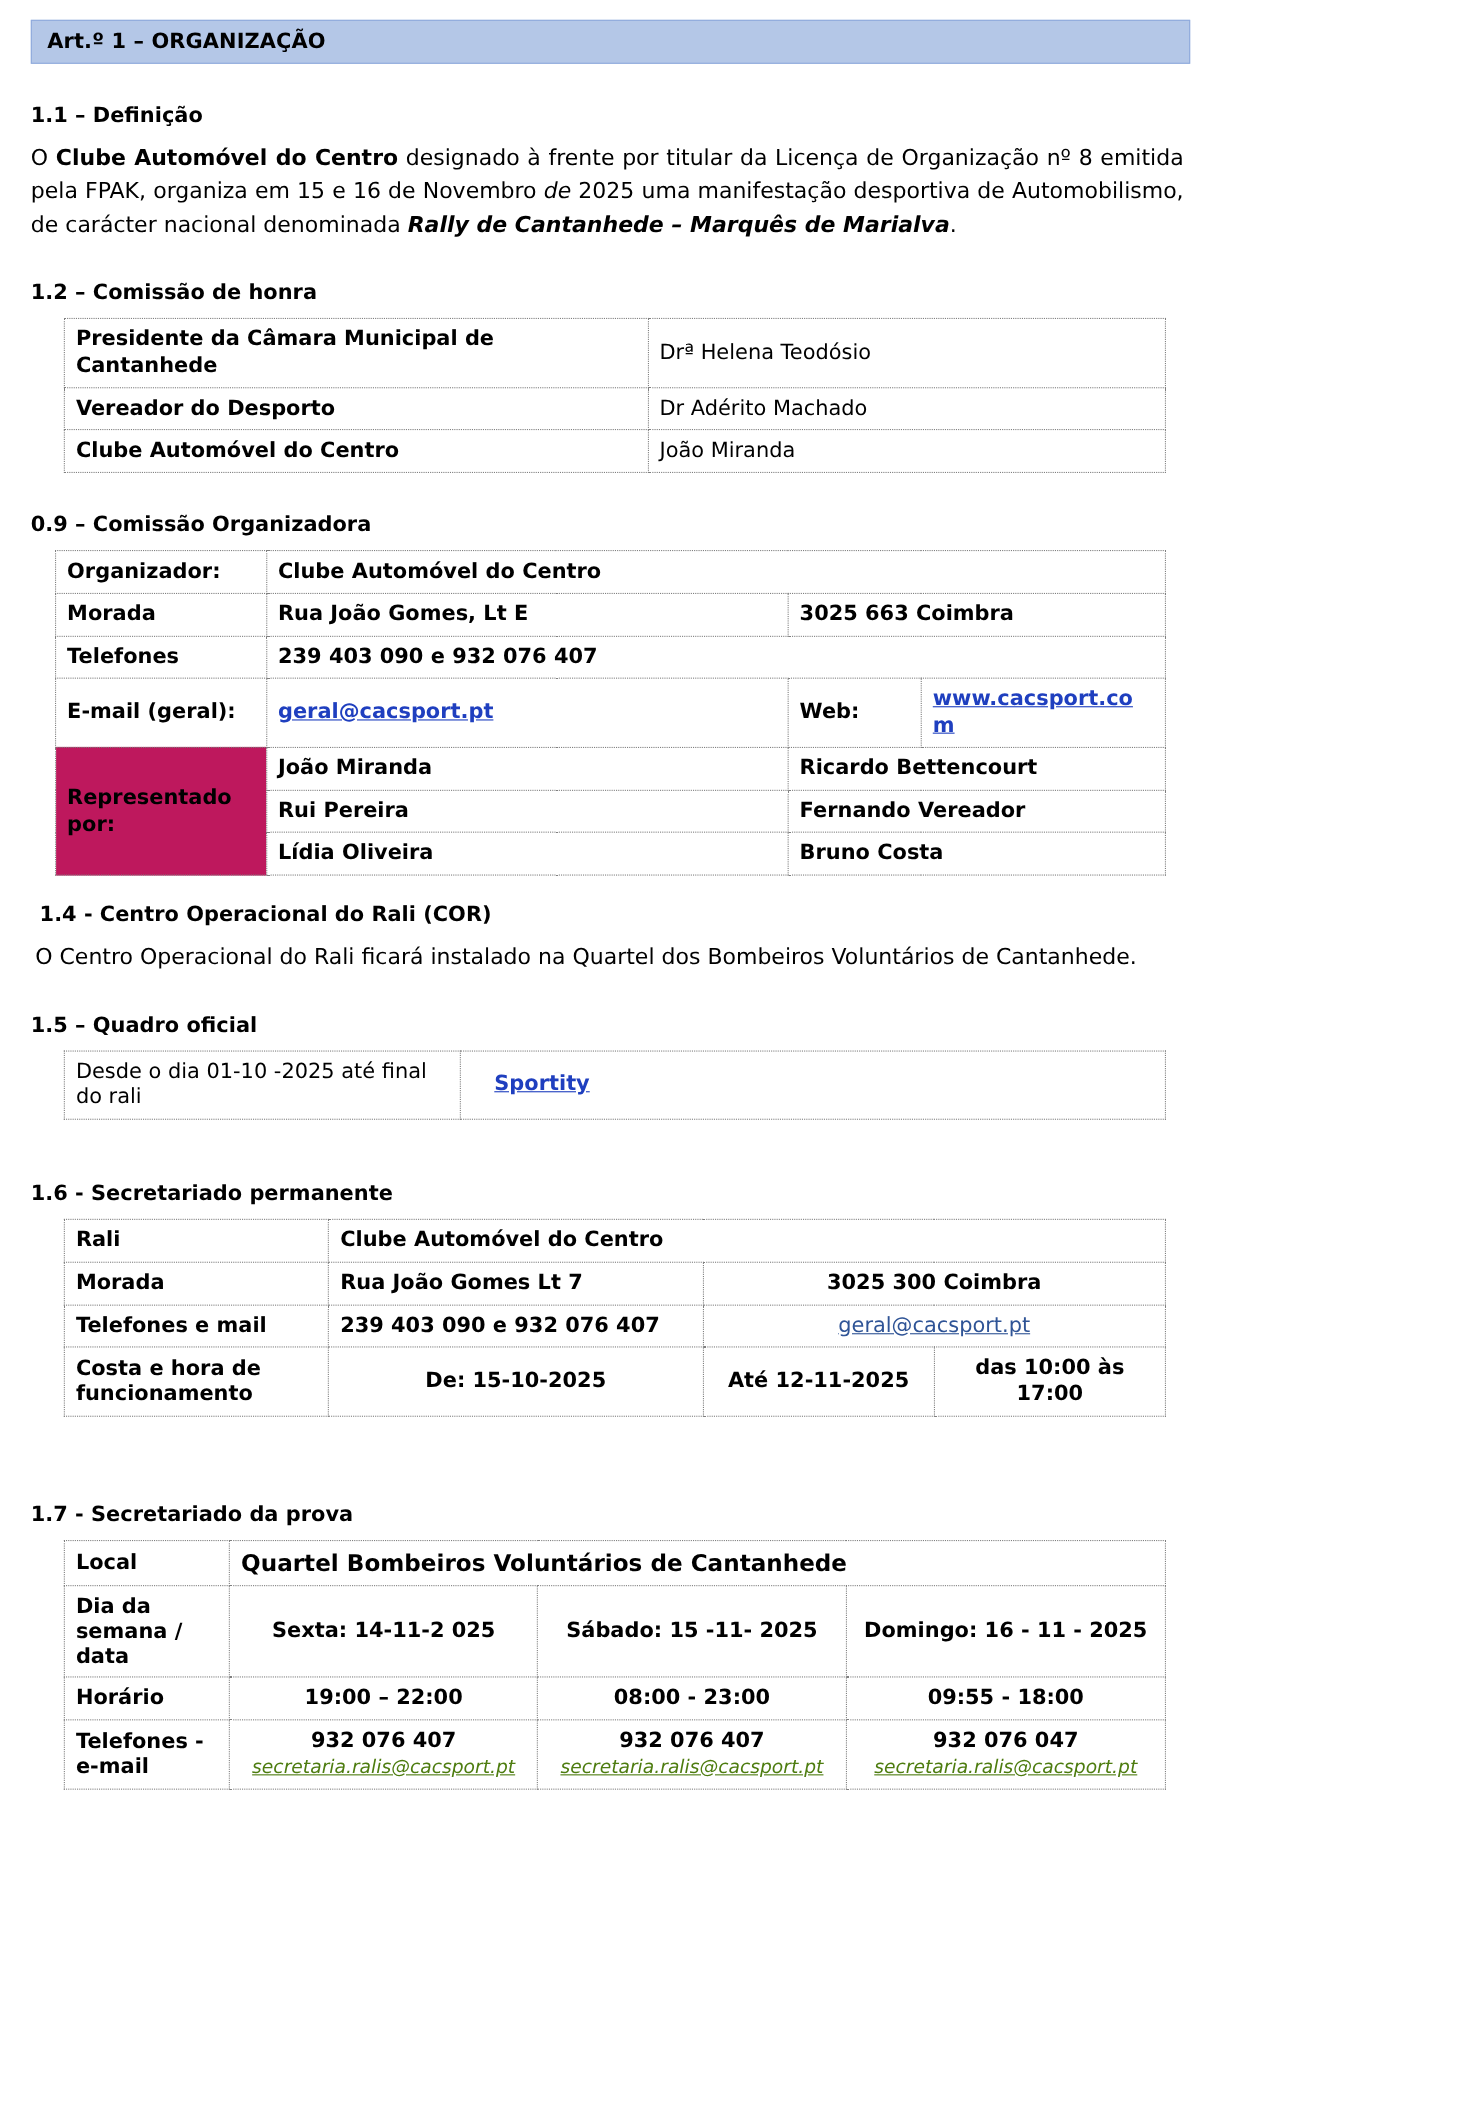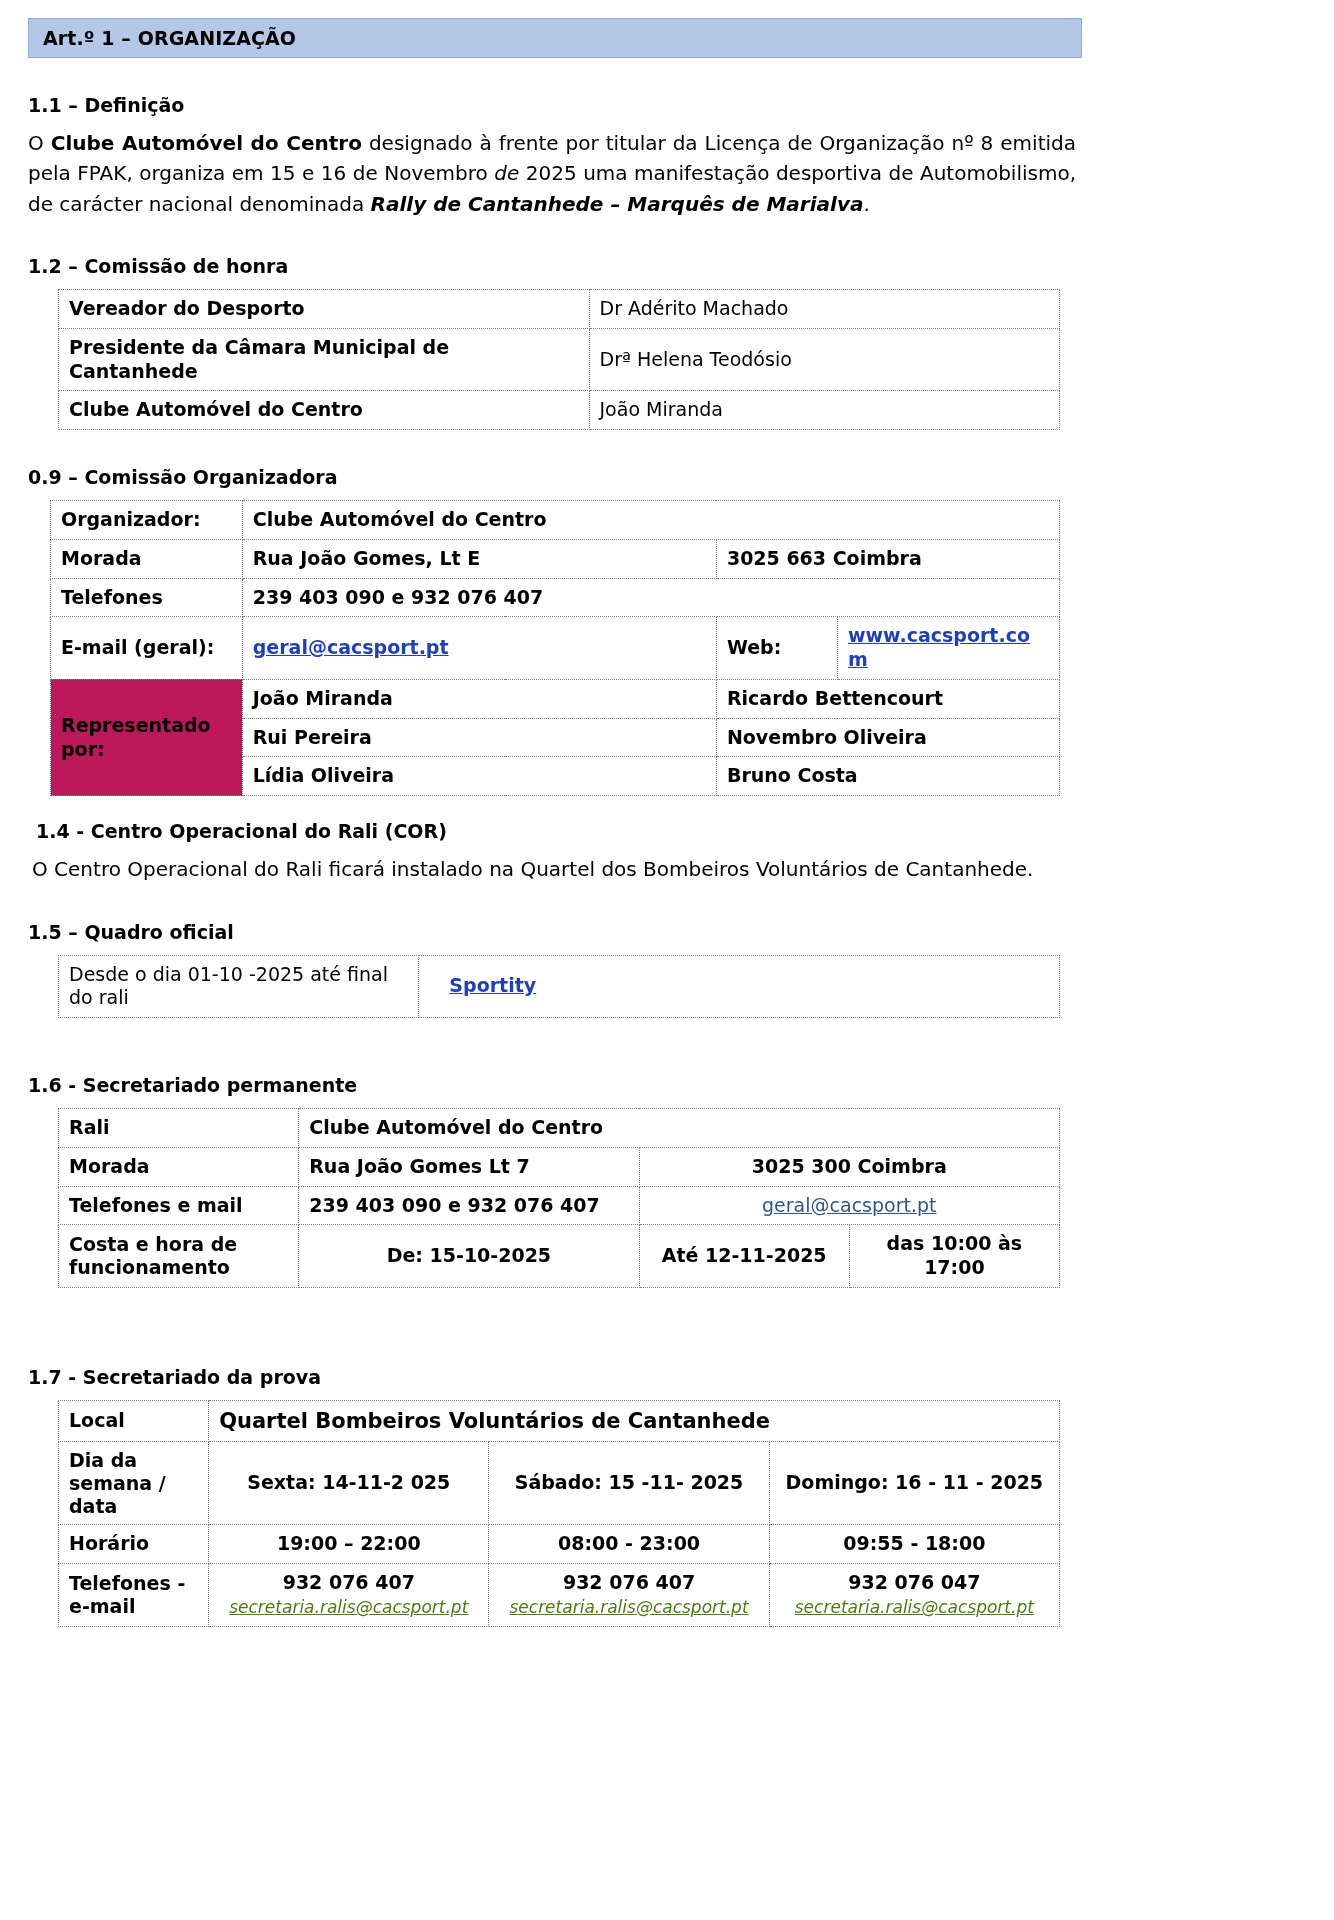--- a/index.html
+++ b/index.html
@@ -114,26 +114,26 @@
 
   <h2 class="sub indent-2">1.2 – Comissão de honra</h2>
   <div class="tbl-wrap sec12" style="padding:0 22px 0 30px;">
     <table>
       <colgroup>
           <col style="width:53%">
           <col style="width:47%">
         </colgroup>
       <tbody>
         <tr>
+          <td class="bold">Presidente da Câmara Municipal de Cantanhede</td>
+          <td class="name">Drª Helena Teodósio</td>
+        </tr>
+        <tr>
           <td class="bold">Vereador do Desporto</td>
           <td class="name">Dr Adérito Machado</td>
-        </tr>
-        <tr>
-          <td class="bold">Presidente da Câmara Municipal de Cantanhede</td>
-          <td class="name">Drª Helena Teodósio</td>
         </tr>
         <tr>
           <td class="bold">Clube Automóvel do Centro</td>
           <td class="name">João Miranda</td>
         </tr>
       </tbody>
     </table>
   </div>
 
   <div class="gap-md"></div>
@@ -172,21 +172,21 @@
             <span class="link">www.cacsport.com</span>
           </td>
         </tr>
         <tr>
           <td class="bold shade" rowspan="3">Representado por:</td>
           <td class="bold" colspan="2">João Miranda</td>
           <td class="bold" colspan="2">Ricardo Bettencourt</td>
         </tr>
         <tr>
           <td class="bold" colspan="2">Rui Pereira</td>
-          <td class="bold" colspan="2">Novembro Oliveira</td>
+          <td class="bold" colspan="2">Fernando Vereador</td>
         </tr>
         <tr>
           <td class="bold" colspan="2">Lídia Oliveira</td>
           <td class="bold" colspan="2">Bruno Costa</td>
         </tr>
       </tbody>
     </table>
   </div>
 
   <div class="gap-sm"></div>

